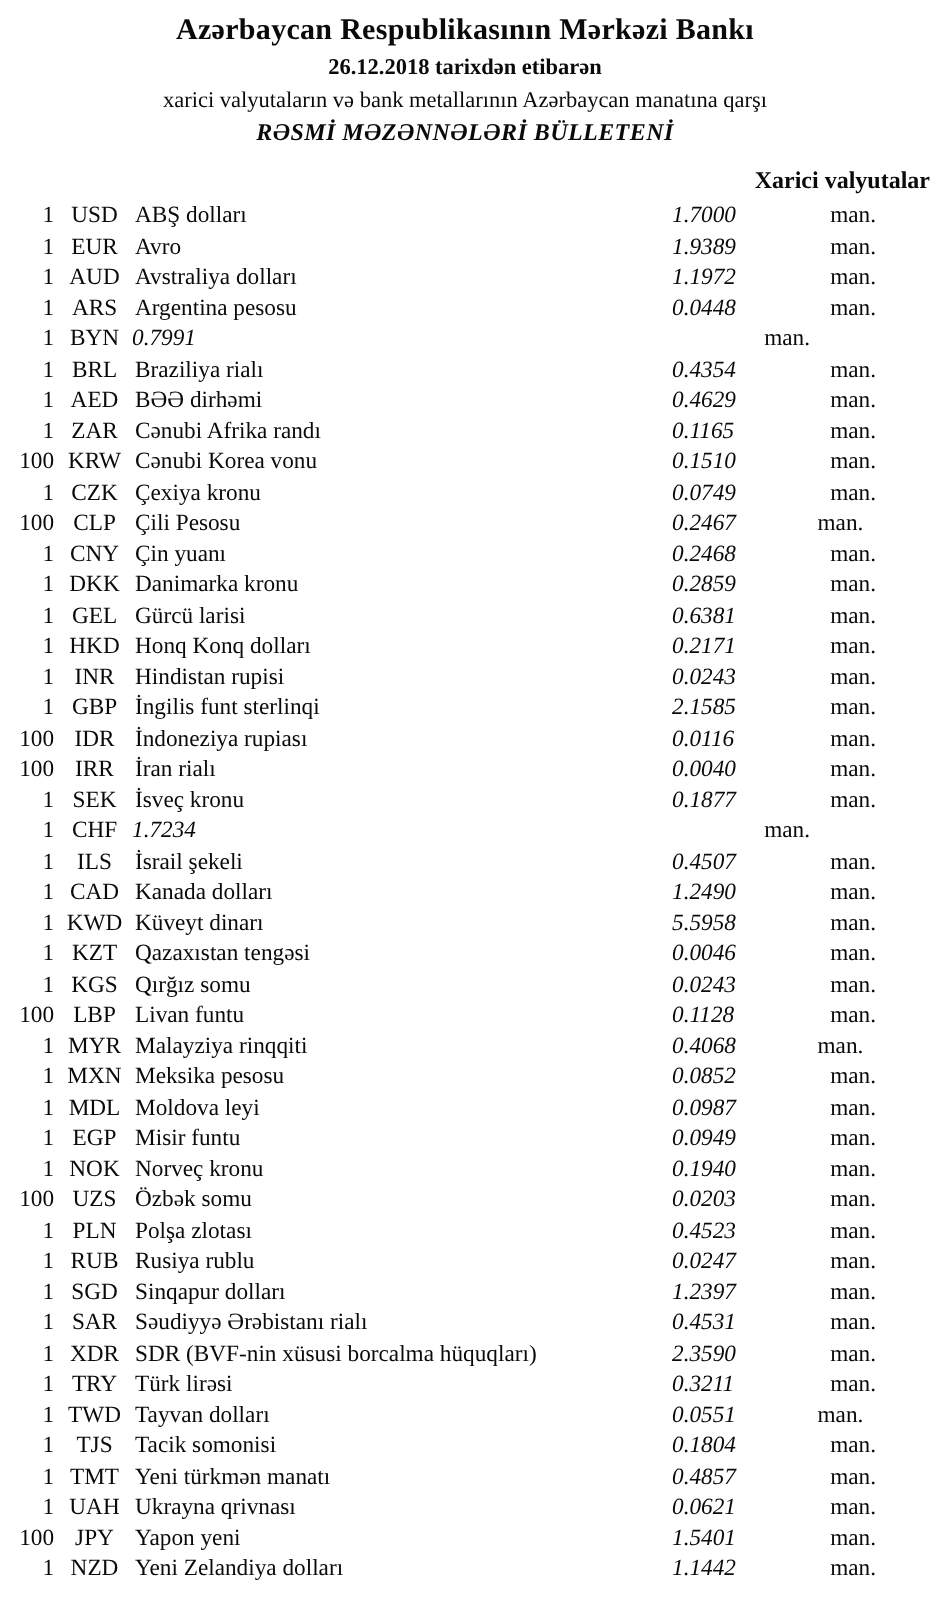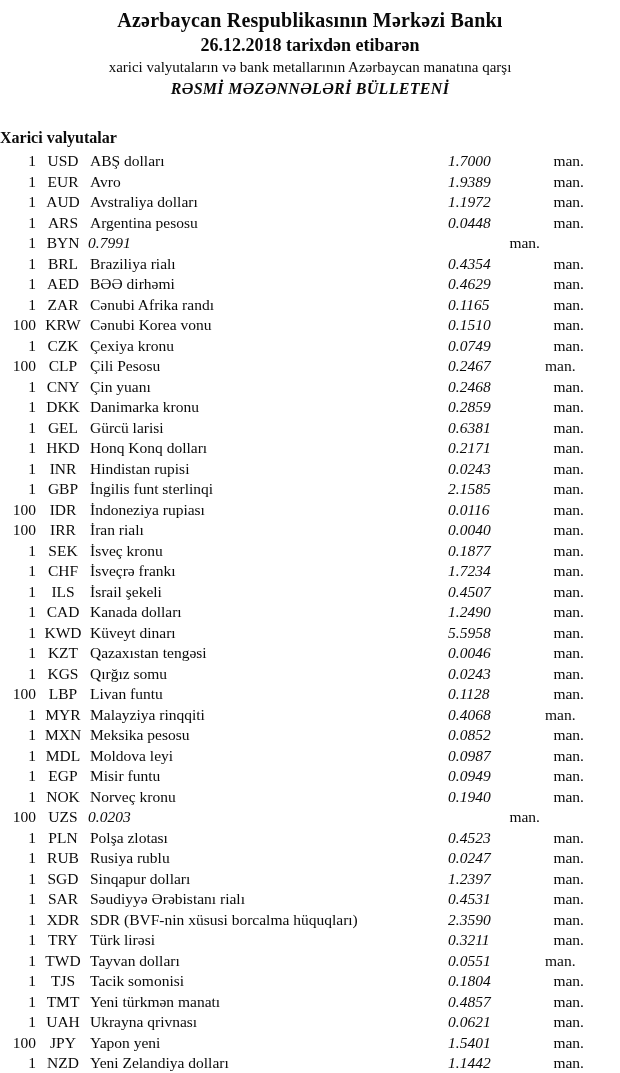--- a/index.html
+++ b/index.html
@@ -20,42 +20,42 @@
     text-align: center;
     padding-top: 7px;
   }
   .bank-name {
     font-size: 20px;
     font-weight: 700;
     line-height: 27px;
     letter-spacing: 0.2px;
   }
   .date-line {
-    font-size: 18px;
+    font-size: 15px;
     font-weight: 700;
     line-height: 22px;
   }
   .subtitle {
     font-size: 15px;
     font-weight: 400;
     line-height: 22px;
   }
   .bulletin-title {
     font-size: 16px;
     font-weight: 700;
     line-height: 22px;
     letter-spacing: 0.3px;
     font-style: italic;
   }
   .section-title {
-    text-align: left;
+    text-align: right;
     font-size: 16px;
     font-weight: 700;
     line-height: 18px;
-    margin-top: 29px;
+    margin-top: 12px;
   }
   .rates-list {
     margin-top: 4px;
   }
   .rate-row {
     display: grid;
     grid-template-columns: 38px 50px 1fr 92px 44px;
     height: 20.5px;
     line-height: 20.5px;
     font-size: 15.5px;
@@ -244,21 +244,20 @@
       <div class="rate-row">
     <span class="qty">1</span>
     <span class="code">SEK</span>
     <span class="name">İsveç kronu</span>
     <span class="rate">0.1877</span>
     <span class="man">man.</span>
   </div>
       <div class="rate-row">
     <span class="qty">1</span>
     <span class="code">CHF</span>
-    <span class="name">İsveçrə frankı</span>
     <span class="rate">1.7234</span>
     <span class="man">man.</span>
   </div>
       <div class="rate-row">
     <span class="qty">1</span>
     <span class="code">ILS</span>
     <span class="name">İsrail şekeli</span>
     <span class="rate">0.4507</span>
     <span class="man">man.</span>
   </div>
@@ -328,20 +327,21 @@
       <div class="rate-row">
     <span class="qty">1</span>
     <span class="code">NOK</span>
     <span class="name">Norveç kronu</span>
     <span class="rate">0.1940</span>
     <span class="man">man.</span>
   </div>
       <div class="rate-row">
     <span class="qty">100</span>
     <span class="code">UZS</span>
+    <span class="name">Özbək somu</span>
     <span class="rate">0.0203</span>
     <span class="man">man.</span>
   </div>
       <div class="rate-row">
     <span class="qty">1</span>
     <span class="code">PLN</span>
     <span class="name">Polşa zlotası</span>
     <span class="rate">0.4523</span>
     <span class="man">man.</span>
   </div>

